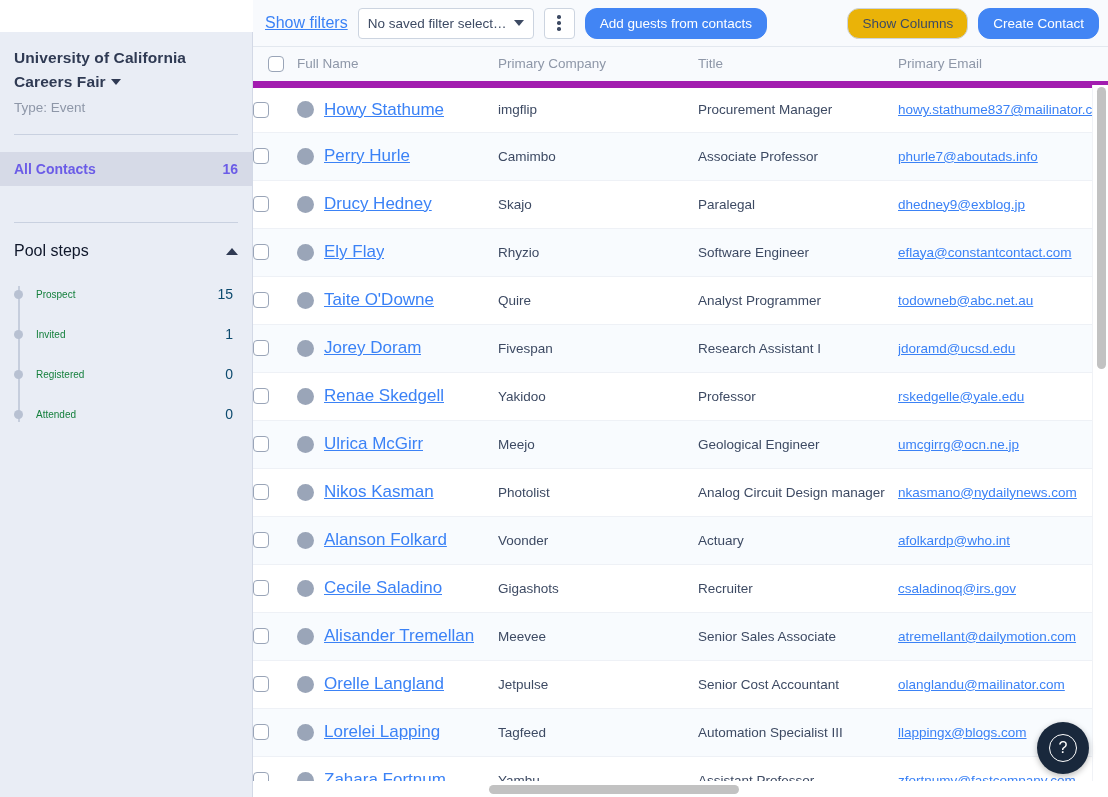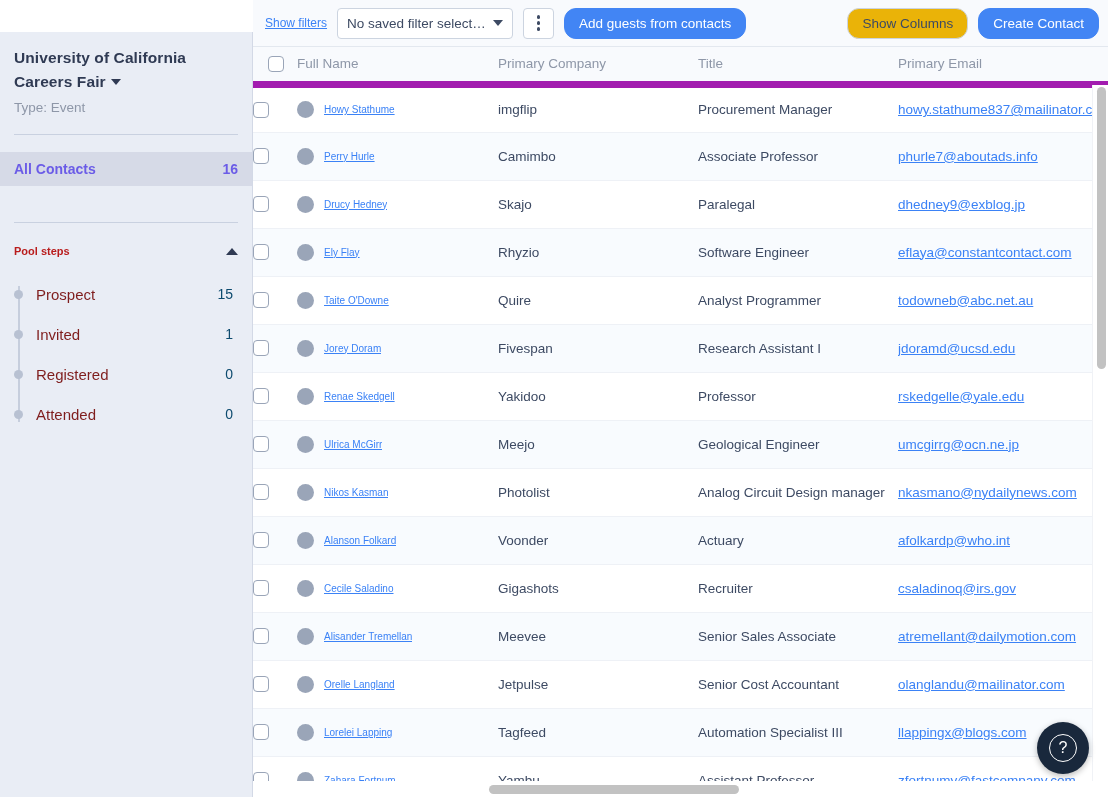--- a/index.html
+++ b/index.html
@@ -57,21 +57,21 @@
   .sb-divider2 {
     height: 1px; background: #c9d1e0;
     margin: 36px 14px 0 14px;
   }
   .pool-head {
     margin-top: 17px;
     padding: 0 14px;
     display: flex; align-items: center;
     height: 22px;
   }
-  .pool-head .lbl { flex: 1; font-size: 11px; font-weight: bold; color: #b91c1c; }
+  .pool-head .lbl { flex: 1; font-size: 16px; font-weight: normal; color: #0f172a; }
   .caret-up {
     width: 0; height: 0;
     border-left: 6px solid transparent;
     border-right: 6px solid transparent;
     border-bottom: 7px solid #2f3a53;
   }
   .steps { margin-top: 12px; position: relative; padding-left: 18px; }
   .steps .rail {
     position: absolute; left: 18px; top: 12px; bottom: 12px;
     width: 2px; background: #c6cedd;
@@ -81,36 +81,36 @@
     height: 40px;
     display: flex; align-items: center;
     padding-left: 18px; padding-right: 19px;
   }
   .step .dot {
     position: absolute; left: -4px; top: 50%;
     margin-top: -4px;
     width: 9px; height: 9px; border-radius: 50%;
     background: #b8c1d2;
   }
-  .step .nm { flex: 1; font-size: 15px; color: #7f1d1d; }
+  .step .nm { flex: 1; font-size: 10px; color: #15803d; }
   .step .ct { font-size: 14px; color: #0c4a6e; }
 
   
   .main { flex: 1; position: relative; height: 797px; background: #fff; overflow: hidden; }
 
   .toolbar {
     height: 47px;
     background: #f8fafd;
     display: flex; align-items: center;
     padding: 0 9px 0 12px;
     border-bottom: 1px solid #e3e8ef;
     gap: 10px;
   }
   .link-show-filters {
-    font-size: 12px; color: #3b82f6;
+    font-size: 16px; color: #3b82f6;
     text-decoration: underline; cursor: pointer;
     white-space: nowrap;
   }
   .select-filter {
     width: 176px; height: 31px;
     background: #fff;
     border: 1px solid #ccd4e0; border-radius: 4px;
     display: flex; align-items: center;
     padding: 0 9px;
     font-size: 13.5px; color: #3d4a63;
@@ -188,21 +188,21 @@
     vertical-align: middle;
   }
   td.td-check { padding-left: 15px; }
   .name-cell { display: flex; align-items: center; gap: 10px; }
   .avatar {
     width: 17px; height: 17px; border-radius: 50%;
     background: #9aa5b8; flex: 0 0 17px;
   }
   .name-link {
     color: #3b82f6; text-decoration: underline;
-    font-size: 10px; cursor: pointer;
+    font-size: 17px; cursor: pointer;
     overflow: hidden; white-space: nowrap; text-overflow: clip;
   }
   .mail-link {
     color: #3b82f6; text-decoration: underline;
     font-size: 13.5px; cursor: pointer;
     display: block; overflow: hidden; white-space: nowrap;
   }
 
   
   .vscroll {

